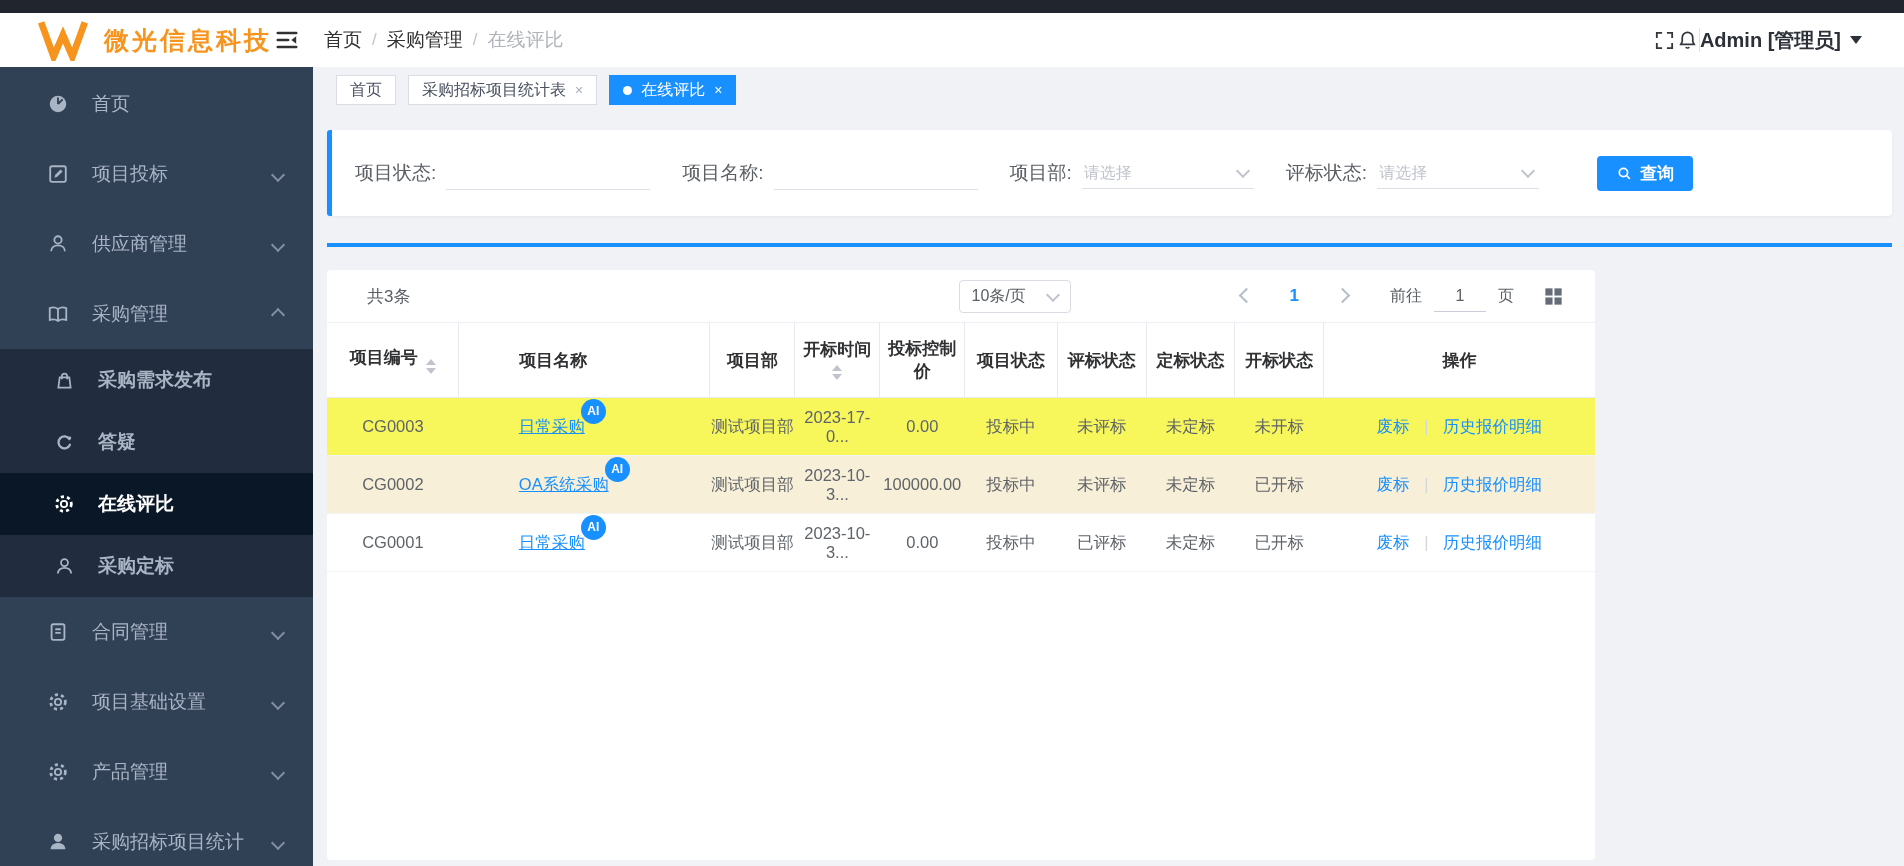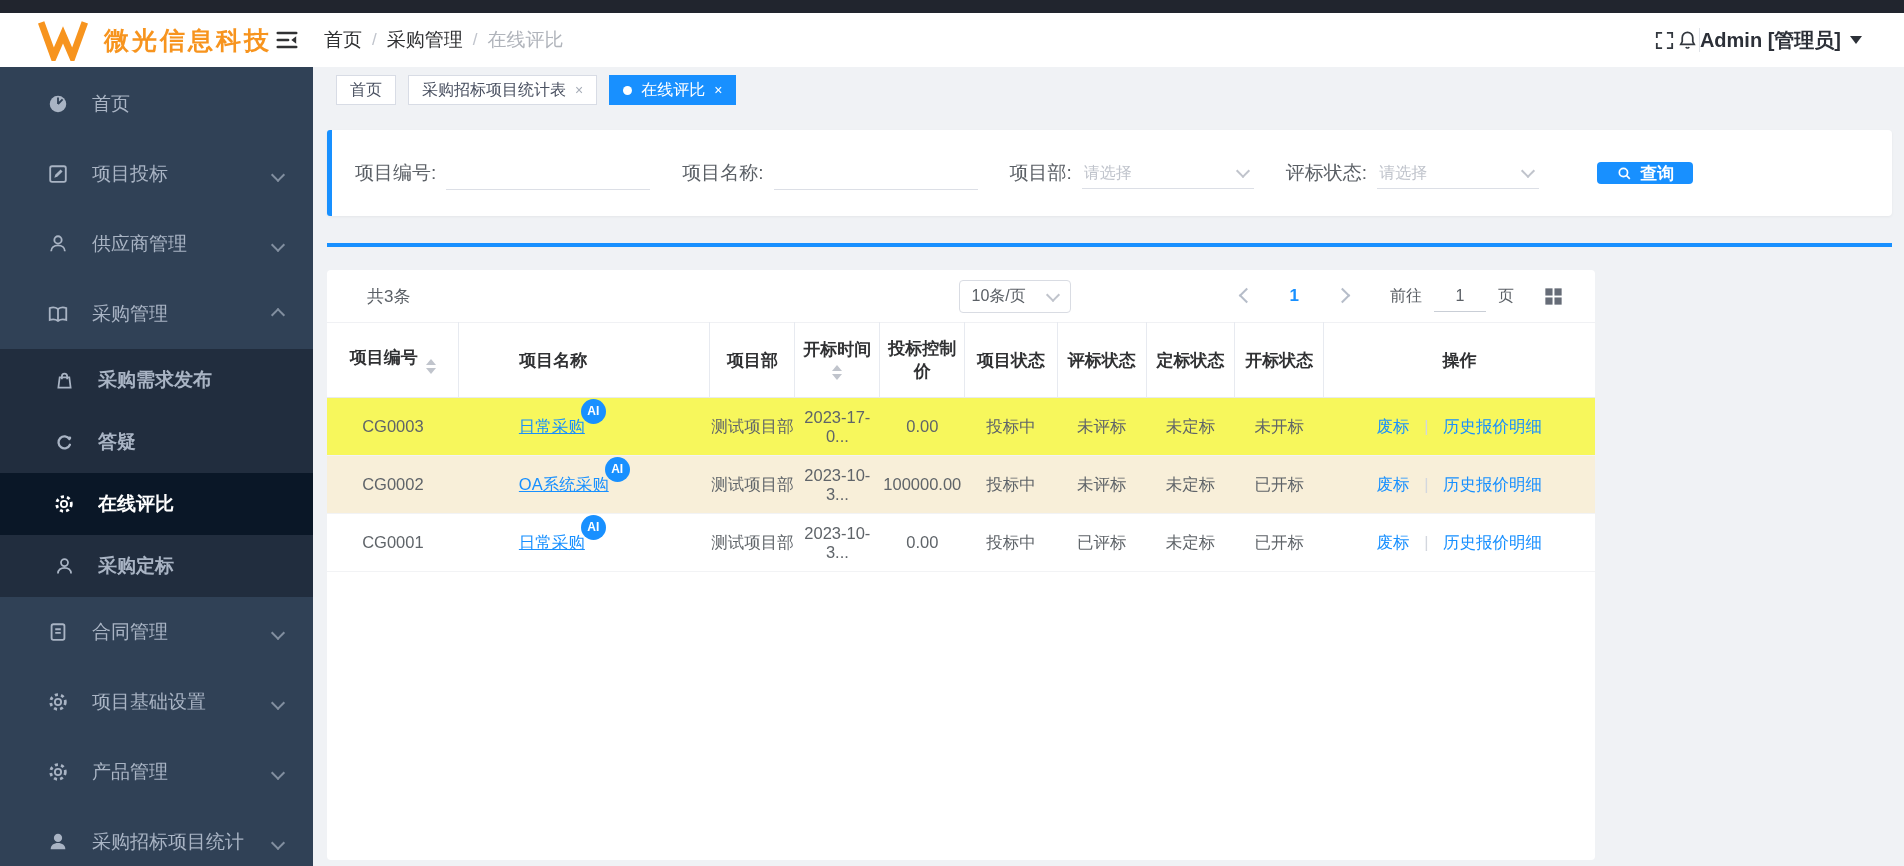--- a/index.html
+++ b/index.html
@@ -54,21 +54,21 @@
   .filter-card::before{content:"";position:absolute;left:0;top:0;bottom:0;width:5px;background:#1890ff;
                border-radius:3px 0 0 3px;}
   .f-group{display:flex;align-items:center;margin-right:32px;}
   .f-label{font-size:19px;color:#5b6066;margin-right:10px;white-space:nowrap;}
   .f-input{width:200px;height:30px;border:none;border-bottom:1px solid #dcdfe6;outline:none;
            font-size:16px;color:#333;background:transparent;}
   .f-select{display:flex;align-items:center;border-bottom:1px solid #dcdfe6;height:30px;}
   .f-select input{border:none;outline:none;font-size:16px;background:transparent;color:#333;}
   .f-select .chev{color:#c0c4cc;margin:0 6px 3px 0;}
   input::placeholder{color:#c0c4cc;}
-  .search-btn{margin-left:26px;width:96px;height:22px;background:#1890ff;color:#fff;border:none;
+  .search-btn{margin-left:26px;width:96px;height:35px;background:#1890ff;color:#fff;border:none;
               border-radius:4px;font-size:17px;font-weight:bold;display:flex;align-items:center;
               justify-content:center;gap:7px;cursor:pointer;}
   .blue-divider{position:absolute;left:14px;top:176px;width:1565px;height:4px;background:#1890ff;}
   
   .table-card{position:absolute;left:14px;top:203px;width:1268px;bottom:6px;background:#fff;border-radius:4px;}
   .tc-controls{height:52px;display:flex;align-items:center;padding:0 30px 0 40px;}
   .tc-total{font-size:17px;color:#5b6066;}
   .tc-right{margin-left:auto;display:flex;align-items:center;}
   .page-size{width:112px;height:33px;border:1px solid #d9dce3;border-radius:4px;display:flex;
              align-items:center;justify-content:space-between;padding:0 12px;font-size:16px;
@@ -286,21 +286,21 @@
     </div>
     <div class="tab active">
       <span class="dot"></span>
       <span>在线评比</span>
       <span class="close">×</span>
     </div>
   </div>
 
   <div class="filter-card">
     <div class="f-group">
-      <span class="f-label">项目编号:</span>
+      <span class="f-label">项目状态:</span>
       <input class="f-input" type="text" style="">
     </div>
     <div class="f-group">
       <span class="f-label">项目名称:</span>
       <input class="f-input" type="text" style="">
     </div>
     <div class="f-group">
       <span class="f-label">项目部:</span>
       <span class="f-select">
         <input type="text" readonly="" style="width: 152px;" placeholder="请选择">

